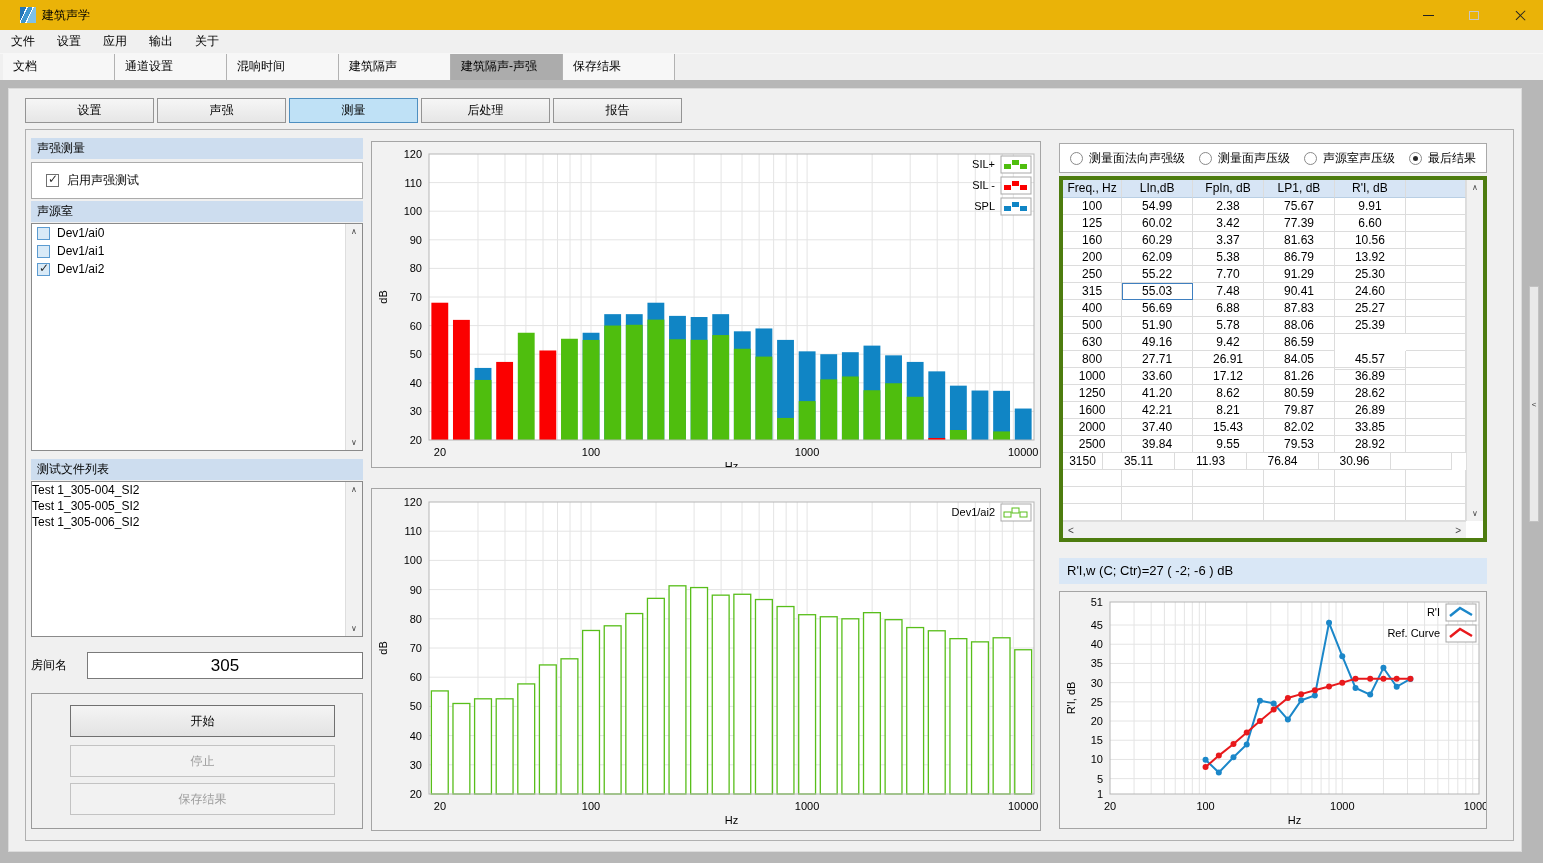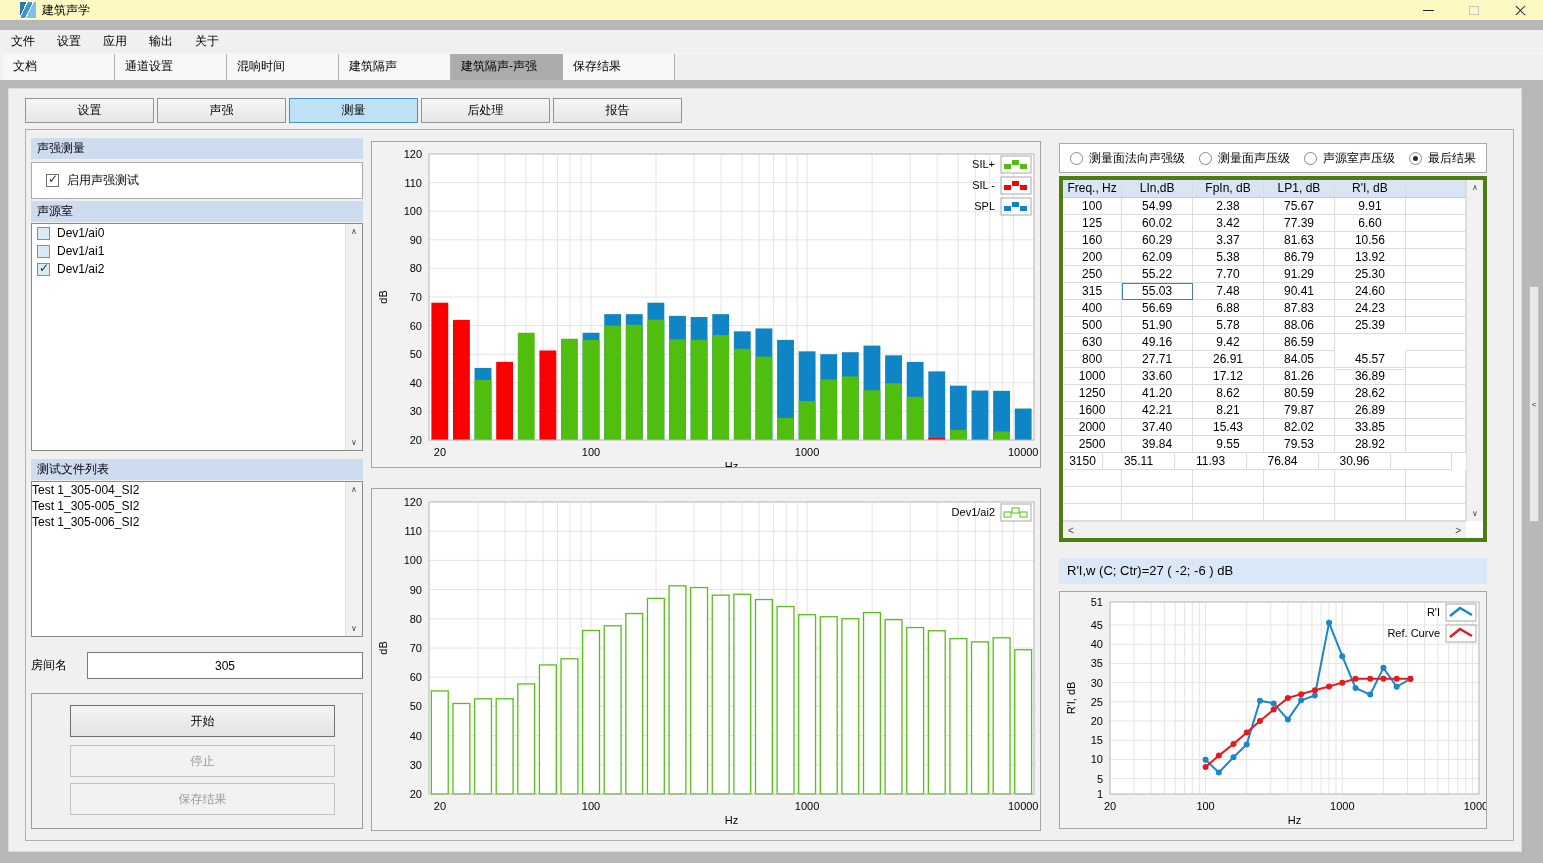--- a/index.html
+++ b/index.html
@@ -2,21 +2,21 @@
 <html><head>
 <meta charset="utf-8">
 <style>
   * { margin:0; padding:0; box-sizing:border-box; }
   html,body { width:1543px; height:863px; }
   body { font-family:"Liberation Sans","DejaVu Sans",sans-serif; font-size:12px; color:#000;
          background:#b7b7b7; position:relative; overflow:hidden; }
   .abs { position:absolute; }
 
   
-  #titlebar { left:0; top:0; width:1543px; height:20px; background:#fef9c3; display:flex; align-items:center; }
+  #titlebar { left:0; top:0; width:1543px; height:30px; background:#eab308; display:flex; align-items:center; }
   #app-icon { width:16px; height:16px; margin-left:20px;
     background:linear-gradient(115deg,#2476b8 28%,#fff 28% 33%,#3f97d0 33% 54%,#fff 54% 59%,#7ec1e8 59%); }
   #win-title { margin-left:6px; font-size:12px; }
   #win-controls { margin-left:auto; display:flex; height:30px; }
   .wbtn { width:46px; height:30px; display:flex; align-items:center; justify-content:center; }
   .min-glyph { width:11px; height:1px; background:#222; }
   .max-glyph { width:10px; height:9px; border:1px solid #c6c6c6; }
   .x-glyph { position:relative; width:13px; height:13px; }
   .x-glyph::before,.x-glyph::after { content:""; position:absolute; left:6px; top:0; width:1.4px; height:13px; background:#222; }
   .x-glyph::before { transform:rotate(45deg); } .x-glyph::after { transform:rotate(-45deg); }
@@ -49,21 +49,21 @@
   .cbx.checked::after { content:"✓"; position:absolute; left:1px; top:-2px; font-size:12px; font-weight:bold; color:#2b2b2b; line-height:13px; }
   .listbox { left:22px; width:332px; background:#fff; border:1px solid #8a8a8a; position:absolute; overflow:hidden; }
   .li-row { display:flex; align-items:center; gap:7px; height:18px; padding-left:5px; }
   .file-row { height:16px; line-height:16px; padding-left:0; }
   .vsb { position:absolute; right:0; top:0; bottom:0; width:17px; background:#f1f1f1; border-left:1px solid #dedede;
          display:flex; flex-direction:column; justify-content:space-between; align-items:center; padding:3px 0;
          font-size:8px; color:#444; }
   .vsb::before { content:"∧"; } .vsb::after { content:"∨"; }
   #room-row { left:22px; top:563px; width:332px; height:27px; display:flex; align-items:center; }
   #room-label { width:56px; }
-  #room-input { width:276px; height:27px; border:1px solid #7a7a7a; text-align:center; font-size:12px;
+  #room-input { width:276px; height:27px; border:1px solid #7a7a7a; text-align:center; font-size:17px;
                 font-family:inherit; background:#fff; }
   #btn-box { left:22px; top:604px; width:332px; height:136px; border:1px solid #9a9a9a; }
   .act-btn { position:absolute; left:38px; width:265px; height:32px; line-height:30px; text-align:center;
     background:linear-gradient(#f4f4f4,#e3e3e3); border:1px solid #707070; }
   .act-btn.disabled { background:#f2f2f2; border:1px solid #c3c3c3; color:#9c9c9c; }
 
   
   .chart { background:#f2f2f2; border:1px solid #a5a5a5; }
   .chart svg { display:block; }
   #chart-sil { left:362px; top:52px; width:670px; height:327px; }
@@ -471,21 +471,21 @@
           <div class="tc" style="width: 72px;">7.48</div>
           <div class="tc" style="width: 72px;">90.41</div>
           <div class="tc" style="width: 72px;">24.60</div>
           <div class="tc" style="width: 61px;"></div>
         </div>
         <div class="trow">
           <div class="tc" style="width: 60px;">400</div>
           <div class="tc" style="width: 72px;">56.69</div>
           <div class="tc" style="width: 72px;">6.88</div>
           <div class="tc" style="width: 72px;">87.83</div>
-          <div class="tc" style="width: 72px;">24.23</div>
+          <div class="tc" style="width: 72px;">25.27</div>
           <div class="tc" style="width: 61px;"></div>
         </div>
         <div class="trow">
           <div class="tc" style="width: 60px;">500</div>
           <div class="tc" style="width: 72px;">51.90</div>
           <div class="tc" style="width: 72px;">5.78</div>
           <div class="tc" style="width: 72px;">88.06</div>
           <div class="tc" style="width: 72px;">25.39</div>
           <div class="tc" style="width: 61px;"></div>
         </div>

